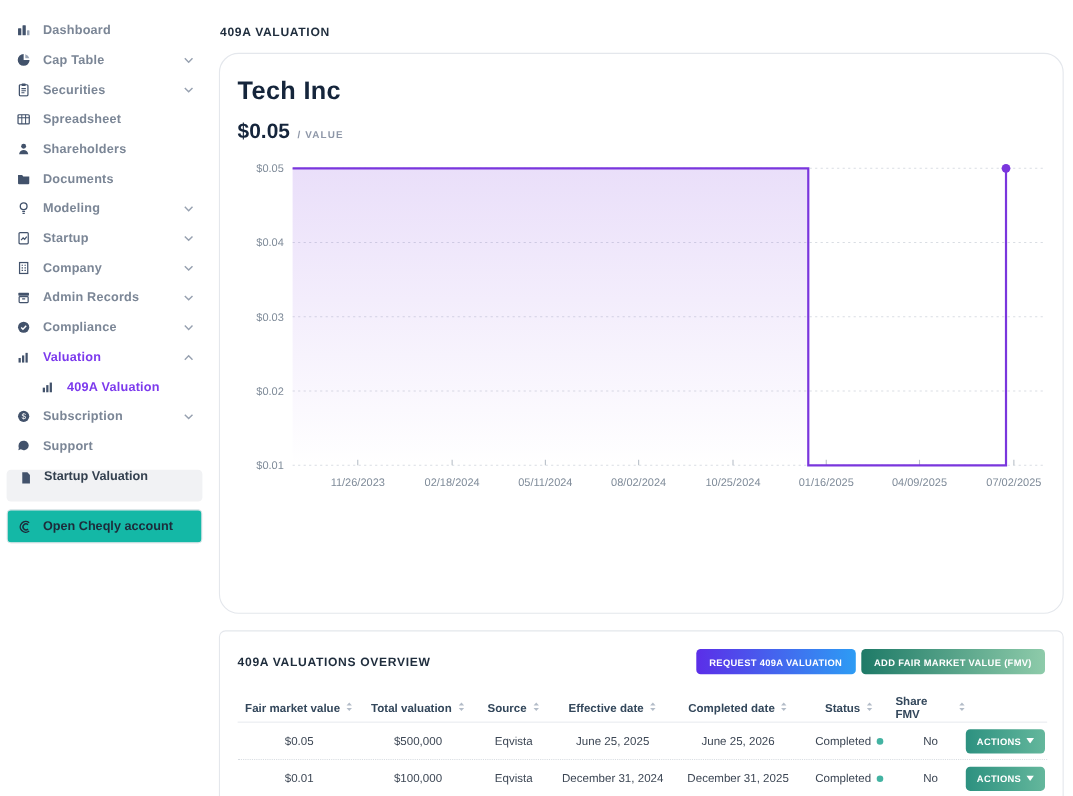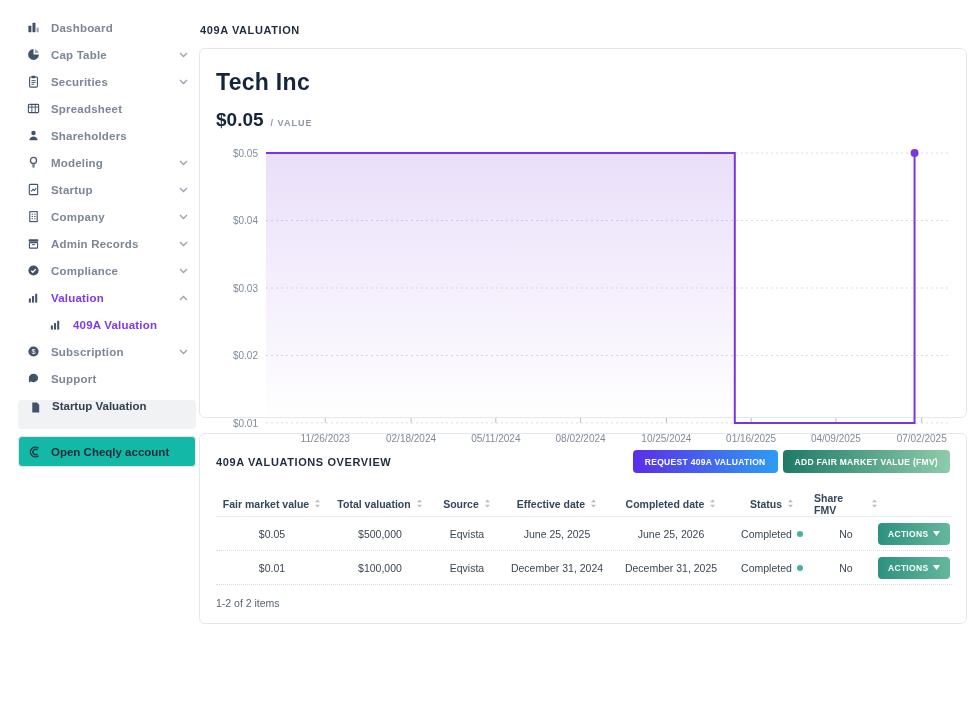--- a/index.html
+++ b/index.html
@@ -1,41 +1,41 @@
 <!DOCTYPE html>
 <html><head>
 <meta charset="utf-8">
 <style>
   * { margin:0; padding:0; box-sizing:border-box; }
   html,body { background:#fff; }
   body { width:975px; height:724px; font-family:"Liberation Sans",sans-serif; position:relative; overflow:hidden; color:#33404f; }
 
   
-  .sidebar { position:absolute; left:16px; top:0; width:190px; height:100%; background:#fff; padding:14px 8px 0 0; }
+  .sidebar { position:absolute; left:4px; top:0; width:190px; height:100%; background:#fff; padding:14px 8px 0 0; }
   .side-item { display:flex; align-items:center; height:27px; padding:0 10px; gap:11px; cursor:pointer; border-radius:4px; }
   .side-item .lbl { font-size:11.5px; color:#7b8696; letter-spacing:.2px; font-weight:bold; }
   .side-item.active .lbl { color:#7c3aed; }
   .side-item.sub { padding-left:32px; }
   .icon { width:14px; height:14px; display:inline-flex; align-items:center; justify-content:center; flex:0 0 14px; }
   .icon svg { width:13px; height:13px; }
   .chev { margin-left:auto; display:inline-flex; }
   .chev.up { transform:rotate(180deg); }
   .startup-card { display:flex; gap:10px; height:29px; margin:8px 2px 0 2px; padding:0 10px;
                   background:#f1f2f4; border-radius:4px; cursor:pointer; }
   .startup-card .lbl { font-size:11.5px; font-weight:bold; color:#33404f; }
   .cheqly-card { display:flex; align-items:center; gap:9px; height:31px; margin:7px 2px 0 2px; padding:0 9px;
                  background:#14b8a6; border:1px solid #e3e6ea; border-radius:4px; cursor:pointer; }
   .cheqly-card .lbl { font-size:11.5px; font-weight:bold; color:#1d2b3a; }
   .cheqly-card svg { width:16px; height:16px; }
 
   
   .main { position:absolute; left:199px; top:14px; width:768px; }
   .page-title { font-size:11px; font-weight:bold; letter-spacing:.6px; color:#1f2d3d; margin:10px 0 12px 1px; }
   .card { background:#fff; border:1px solid #e4e7ec; border-radius:6px; }
-  .card.chart-card { height:370px; padding:20px 16px 0 16px; }
+  .card.chart-card { height:510px; padding:20px 16px 0 16px;border-radius:18px; }
   .company-name { font-size:23px; font-weight:bold; color:#15253b; letter-spacing:.3px; }
   .price-row { margin-top:13px; display:flex; align-items:baseline; gap:7px; }
   .price { font-size:19px; font-weight:bold; color:#15253b; }
   .price-suffix { font-size:9px; font-weight:bold; color:#8e97a8; letter-spacing:1px; }
   .chart-wrap { margin-top:6px; }
 
   
   .card.overview-card { margin-top:15px; padding:16px 16px 14px 16px; }
   .overview-head { display:flex; align-items:center; }
   .overview-title { font-size:11px; font-weight:bold; letter-spacing:.6px; color:#1f2d3d; }
@@ -111,20 +111,28 @@
         <span class="lbl">Spreadsheet</span>
       </div>
       <div class="side-item">
         <span class="icon">
           <svg viewBox="0 0 14 14">
             <circle cx="7" cy="4.2" r="2.4" fill="#42526b"></circle>
             <path d="M2.5 12c.5-2.8 2.3-4 4.5-4s4 1.2 4.5 4z" fill="#42526b"></path>
           </svg>
         </span>
         <span class="lbl">Shareholders</span>
+      </div>
+      <div class="side-item">
+        <span class="icon">
+          <svg viewBox="0 0 14 14">
+            <path d="M1.5 3.3h4l1.2 1.6h5.8v6.6a1 1 0 0 1-1 1h-9a1 1 0 0 1-1-1z" fill="#42526b"></path>
+          </svg>
+        </span>
+        <span class="lbl">Documents</span>
       </div>
       <div class="side-item">
         <span class="icon">
           <svg viewBox="0 0 14 14">
             <circle cx="7" cy="4.8" r="3.3" fill="none" stroke="#42526b" stroke-width="1.3"></circle>
             <path d="M5.6 9.8h2.8M5.9 11.8h2.2" stroke="#42526b" stroke-width="1.3"></path>
           </svg>
         </span>
         <span class="lbl">Modeling</span>
         <span class="chev">

